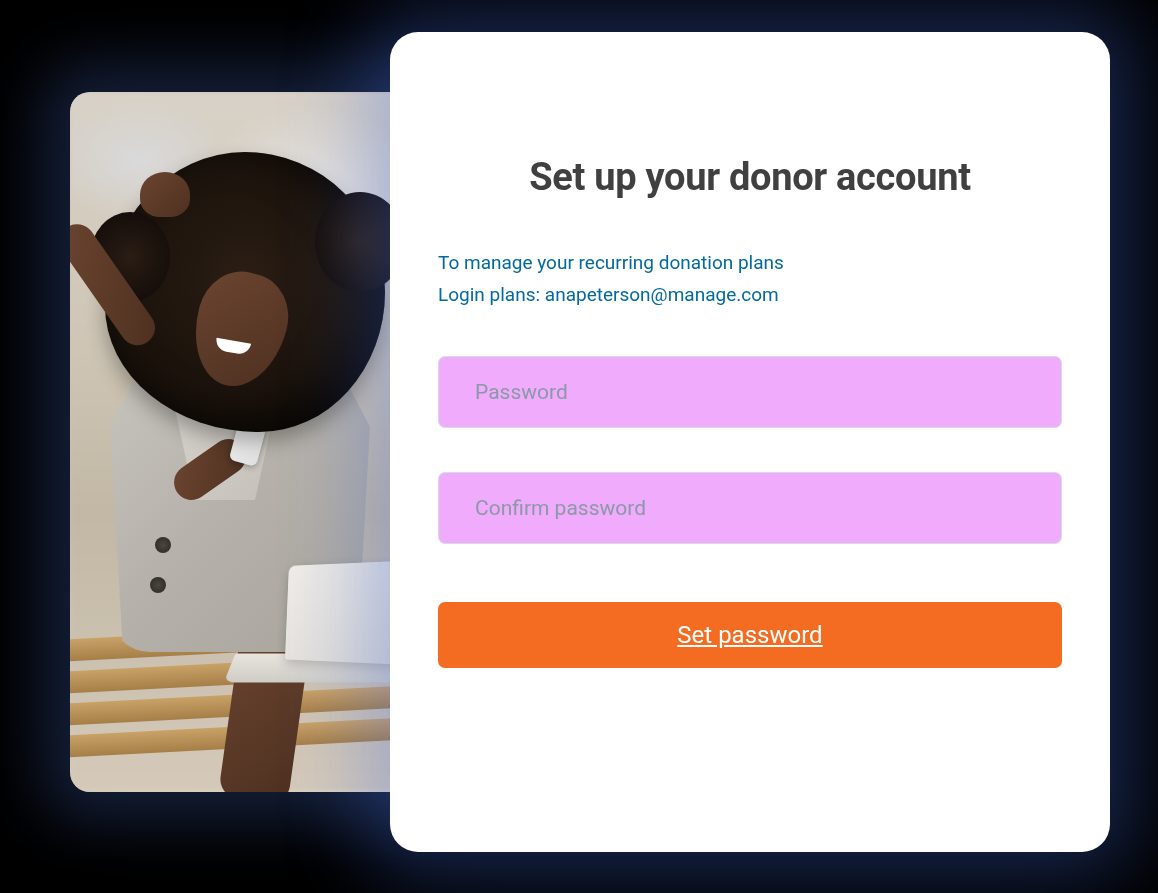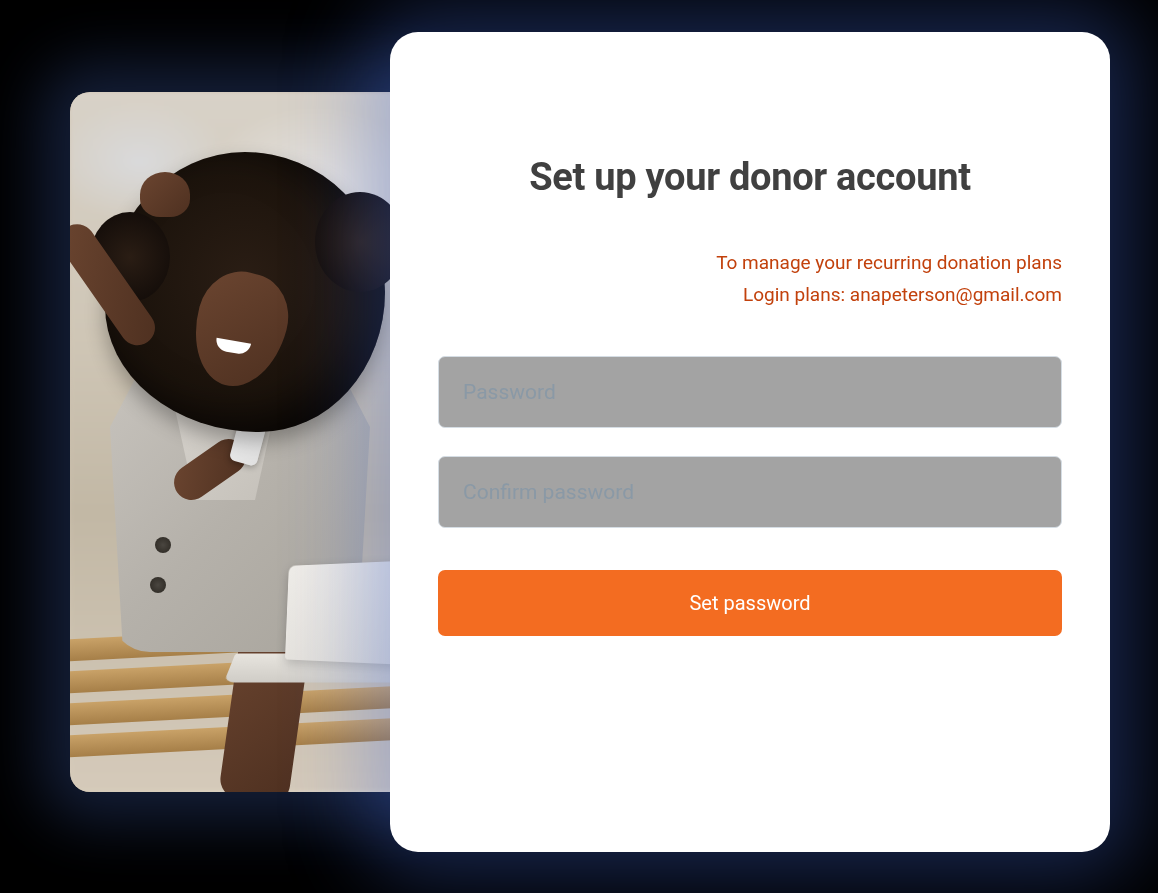--- a/index.html
+++ b/index.html
@@ -249,56 +249,57 @@
       text-align: center;
       font-size: 38px;
       font-weight: 700;
       color: #404040;
       margin-top: 45px;
       margin-bottom: 48px;
       letter-spacing: -0.3px;
     }
     
     .form-subtitle {
-      text-align: right;
+      text-align: left;
       font-size: 19px;
-      color: #c2410c;
+      color: #0369a1;
       line-height: 1.7;
       margin-bottom: 44px;
     }
     
     .form-input {
       width: 100%;
       height: 72px;
-      padding: 0 24px;
+      padding: 0 36px;
       font-size: 21px;
       color: #333;
-      background: #a3a3a3;
+      background: #f0abfc;
       border: 1px solid #d5dde4;
       border-radius: 7px;
-      margin-bottom: 28px;
+      margin-bottom: 44px;
       outline: none;
       font-family: inherit;
     }
     .form-input::placeholder {
       color: #8a99a6;
     }
     
     .form-button {
       width: 100%;
       height: 66px;
       margin-top: 14px;
       background: #f36c21;
       color: #fff;
-      font-size: 20px;
+      font-size: 24px;
       font-weight: 400;
       border: none;
       border-radius: 7px;
       cursor: pointer;
       font-family: inherit;
+      text-decoration: underline;
     }
   </style>
 </head>
 <body>
 
 <div class="photo-card">
   <div class="photo-bg"></div>
   <div class="bench">
     <div class="bench-slat s1"></div>
     <div class="bench-slat s2"></div>
@@ -324,18 +325,18 @@
       </div>
     <div class="arm-up"></div>
     <div class="hand-up"></div>
   </div>
 </div>
 
 <div class="form-card">
   <h1 class="form-title">Set up your donor account</h1>
   <p class="form-subtitle">
     <span>To manage your recurring donation plans</span><br>
-    <span>Login plans: </span><span>anapeterson@gmail.com</span>
+    <span>Login plans: </span><span>anapeterson@manage.com</span>
   </p>
   <input type="password" class="form-input" placeholder="Password" style="">
   <input type="password" class="form-input" placeholder="Confirm password" style="">
   <button class="form-button">Set password</button>
 </div>
 
 </body></html>

